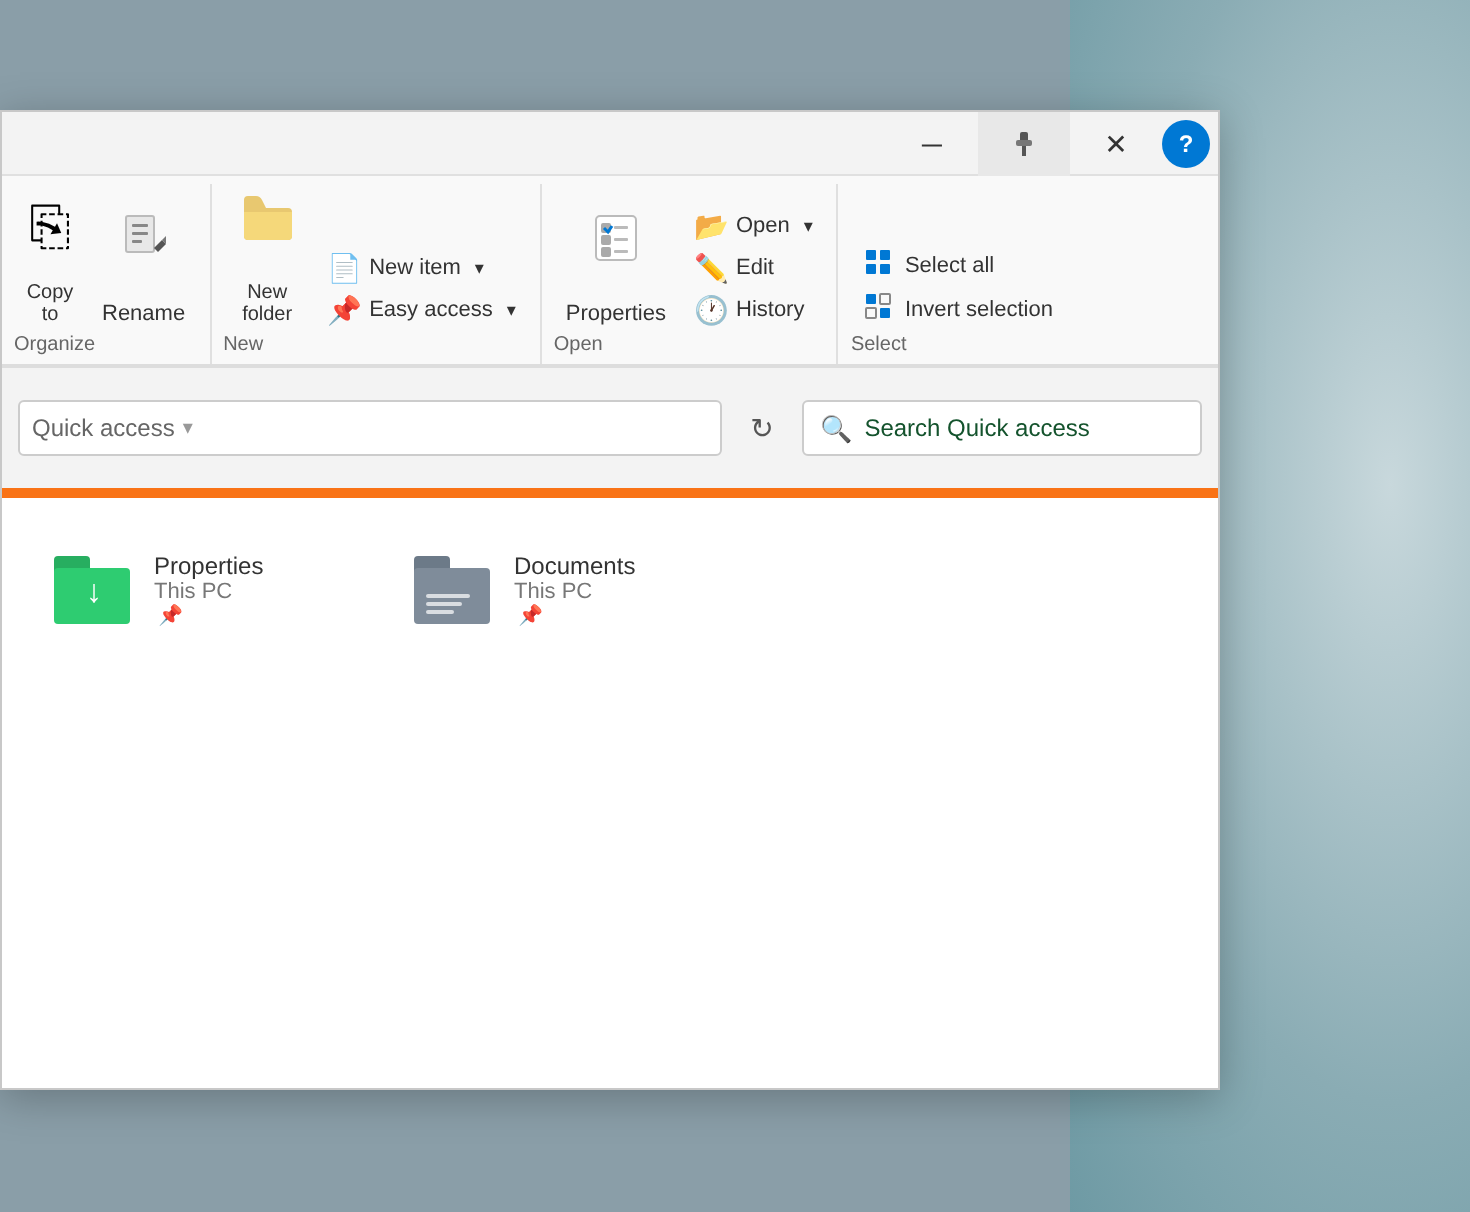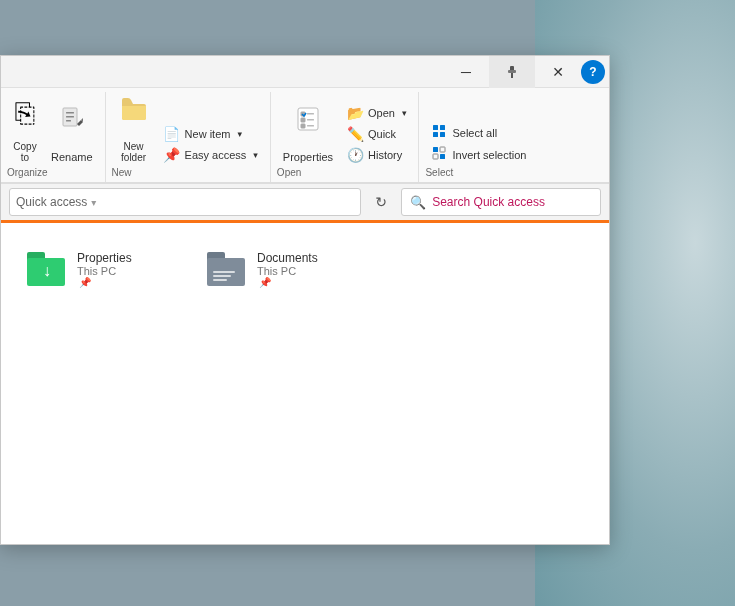--- a/index.html
+++ b/index.html
@@ -139,24 +139,24 @@
       font-size: 11px;
       color: #333;
       background: transparent;
       border: none;
       white-space: nowrap;
     }
     .rb-small .sm-icon { font-size: 14px; width: 16px; text-align: center; }
     
     .nav-bar {
       display: flex;
-      padding: 4px 8px;
+      padding: 16px 8px;
       gap: 6px;
       background: #f3f3f3;
-      border-bottom: 3px solid #f97316;
+      border-bottom: 5px solid #f97316;
     }
     .address-bar {
       flex: 1;
       height: 28px;
       border: 1px solid #ccc;
       border-radius: 3px;
       background: white;
       display: flex;
       align-items: center;
       padding: 0 6px;
@@ -398,21 +398,21 @@
             <span class="btn-label">Properties</span>
           </button>
           <div class="rb-stack">
             <button class="rb-small">
               <span class="sm-icon">📂</span>
               <span>Open</span>
               <span style="font-size:9px;margin-left:2px">▾</span>
             </button>
             <button class="rb-small">
               <span class="sm-icon">✏️</span>
-              <span>Quick</span>
+              <span>Edit</span>
             </button>
             <button class="rb-small">
               <span class="sm-icon">🕐</span>
               <span>History</span>
             </button>
           </div>
         </div>
         <div class="rg-label">Open</div>
       </div>
 
@@ -452,21 +452,21 @@
   <div class="nav-bar">
     <div class="address-bar">
       <span style="color:#666;font-size:12px">Quick access</span>
       <span style="margin-left:4px;color:#999;font-size:10px">▾</span>
     </div>
     <button class="nav-btn">
       <span>↻</span>
     </button>
     <div class="search-bar">
       <span style="color:#888;font-size:13px">🔍</span>
-      <span style="color:#be185d">Search Quick access</span>
+      <span style="color:#14532d">Search Quick access</span>
     </div>
   </div>
 
   <div class="content">
     <div class="file-grid">
 
       <div class="file-item">
         <div class="file-row">
           <div class="file-icon">
             <div class="folder-downloads">

